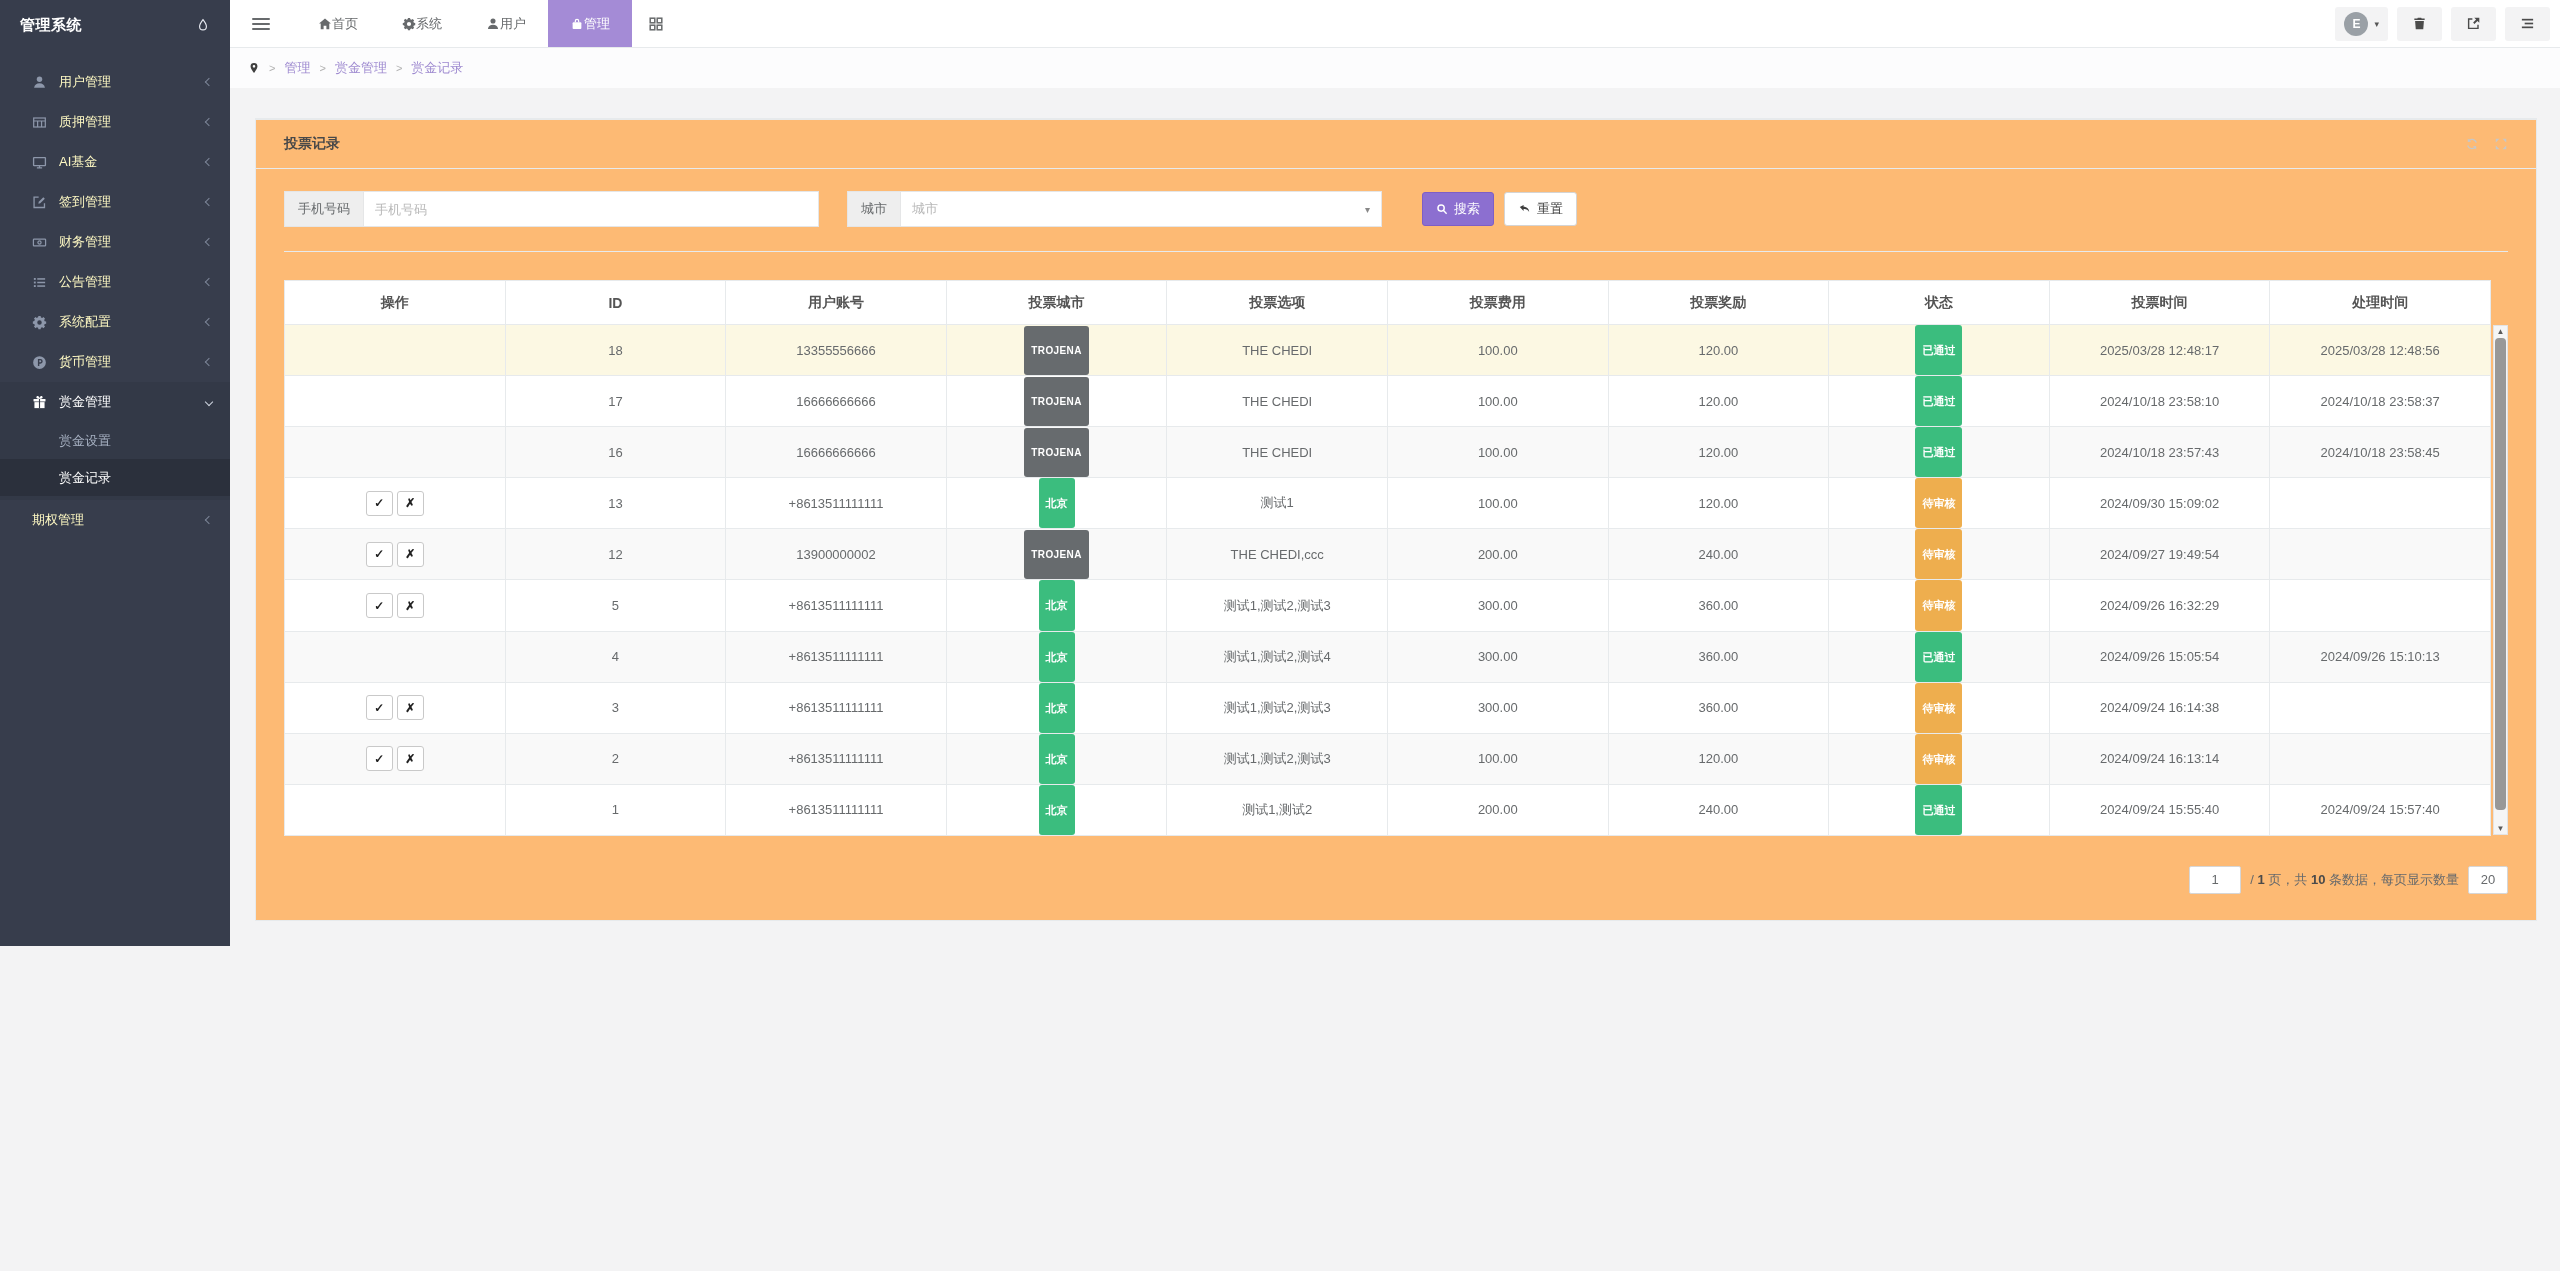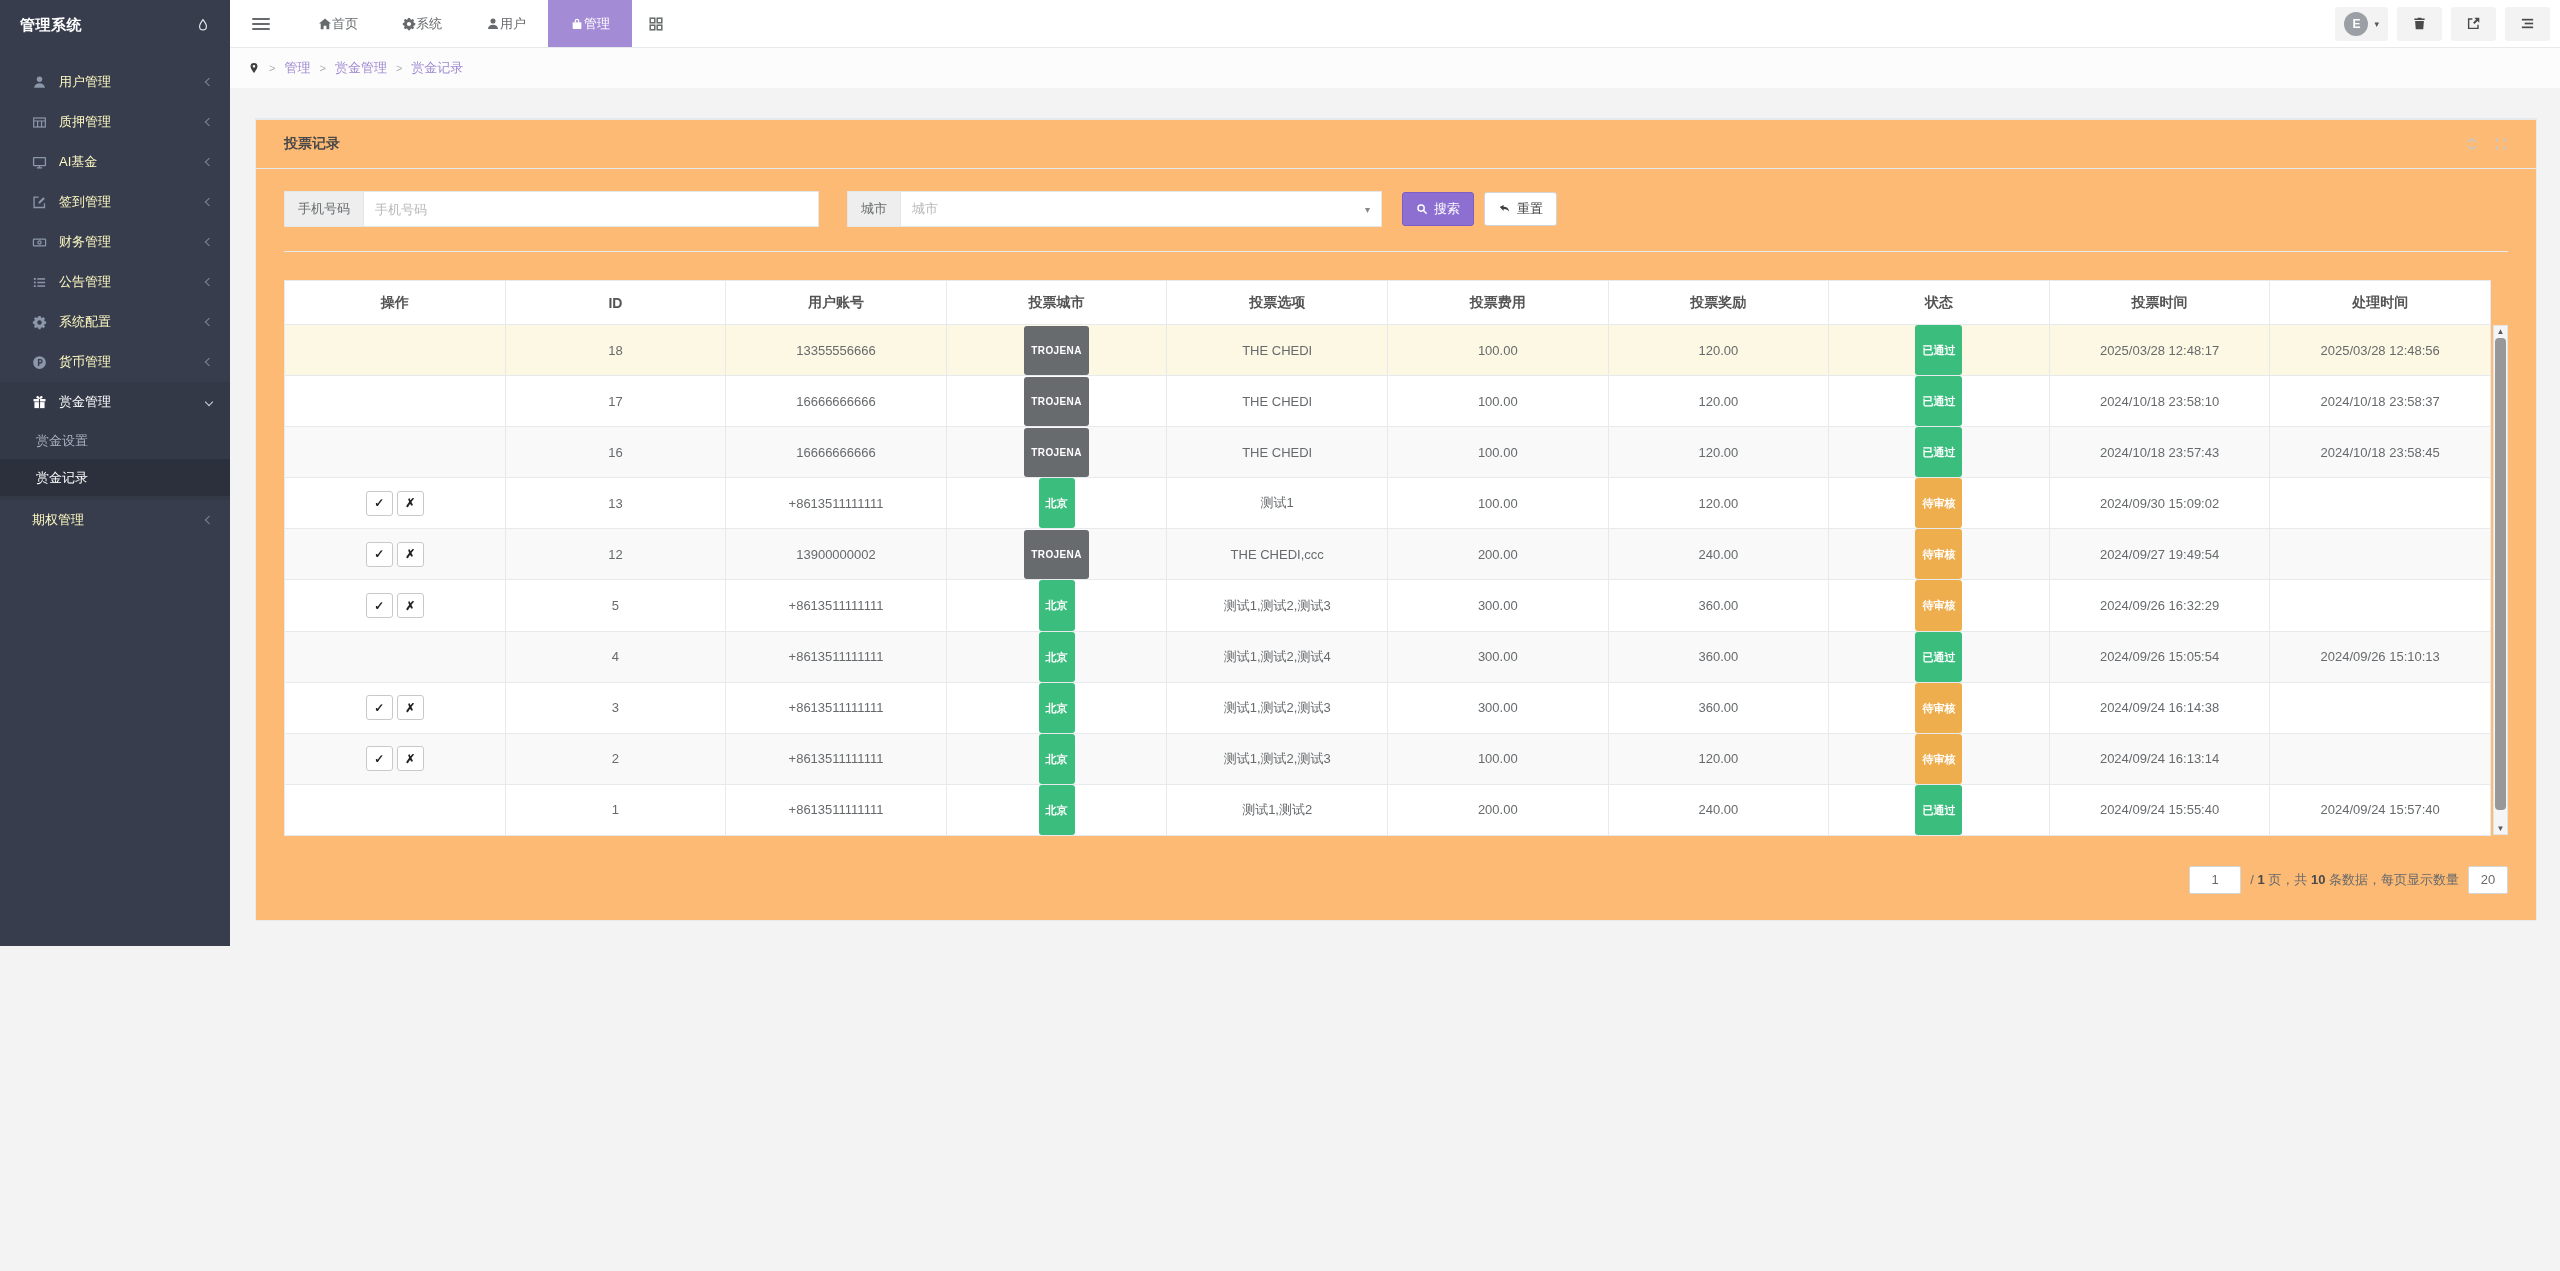--- a/index.html
+++ b/index.html
@@ -12,21 +12,21 @@
   .sidebar-header{height:50px;display:flex;align-items:center;justify-content:space-between;padding:0 20px;flex:none}
   .logo-text{color:#fff;font-size:15px;font-weight:bold;letter-spacing:.5px}
   .sidebar-header .icon{color:#e8ebf2}
   .side-nav{margin-top:12px}
   .side-item{height:40px;display:flex;align-items:center;padding:0 18px 0 32px;font-size:13px;cursor:pointer;color:#fef9c3}
   .side-item .icon{width:16px;margin-right:11px;display:flex;color:#8d97aa}
   .side-item .side-label{flex:1}
   .side-item.active{color:#fff}
   .side-item.active .icon{color:#fff}
   .side-group.expanded{background:#333947;padding-bottom:4px}
-  .side-sub-item{height:37px;display:flex;align-items:center;padding-left:36px;font-size:13px;color:#a7b1c2;cursor:pointer}
+  .side-sub-item{height:37px;display:flex;align-items:center;padding-left:59px;font-size:13px;color:#a7b1c2;cursor:pointer}
   .side-sub-item.active{background:#2b303c;color:#fff}
   .chev{width:6px;height:6px;border-right:1px solid #7d8699;border-bottom:1px solid #7d8699;display:inline-block;flex:none}
   .chev.left{transform:rotate(135deg)}
   .chev.down{transform:rotate(45deg)}
   .side-item.active .chev{border-color:#cfd5e0}
 
   
   .main{flex:1;display:flex;flex-direction:column;min-width:0}
 
   
@@ -63,21 +63,21 @@
   .filter-row{display:flex;align-items:center}
   .input-group{display:flex;width:535px}
   .addon{background:#eee;border:1px solid #e5e6e7;border-right:none;padding:0 13px;height:36px;display:flex;align-items:center;font-size:13px;color:#676a6c;white-space:nowrap}
   .form-input{flex:1;height:36px;border:1px solid #e5e6e7;padding:0 11px;font-size:13px;color:#676a6c;outline:none;min-width:0}
   .form-input::placeholder{color:#b8b8b8}
   .input-group + .input-group{margin-left:28px}
   .select{flex:1;height:36px;border:1px solid #e5e6e7;background:#fff;display:flex;align-items:center;padding:0 11px;color:#b8b8b8;font-size:13px;cursor:pointer}
   .sel-caret{margin-left:auto;color:#888;font-size:10px}
   .btn{height:34px;border-radius:3px;font-size:13px;display:inline-flex;align-items:center;gap:6px;padding:0 13px;cursor:pointer;border:1px solid transparent}
   .btn .icon{display:flex}
-  .btn-search{background:#8c6fd0;border-color:#7e5ec6;color:#fff;margin-left:20px}
+  .btn-search{background:#8c6fd0;border-color:#7e5ec6;color:#fff;margin-left:40px}
   .btn-reset{background:#fff;border-color:#d4d4d4;color:#3d3d3d;margin-left:10px}
   .filter-hr{border:none;border-top:1px solid #e7eaec;margin:24px 0 28px}
 
   
   .table-wrap{position:relative;padding-right:17px}
   table{width:100%;border-collapse:collapse;table-layout:fixed}
   th{height:44px;font-size:14px;font-weight:bold;color:#545454;border:1px solid #e7eaec;background:#fff;text-align:center}
   td{height:48px;font-size:13px;color:#676a6c;border:1px solid #e7eaec;text-align:center;overflow:hidden;white-space:nowrap}
   tbody tr{background:#fff}
   tbody tr:nth-child(odd){background:#f9f9f9}

